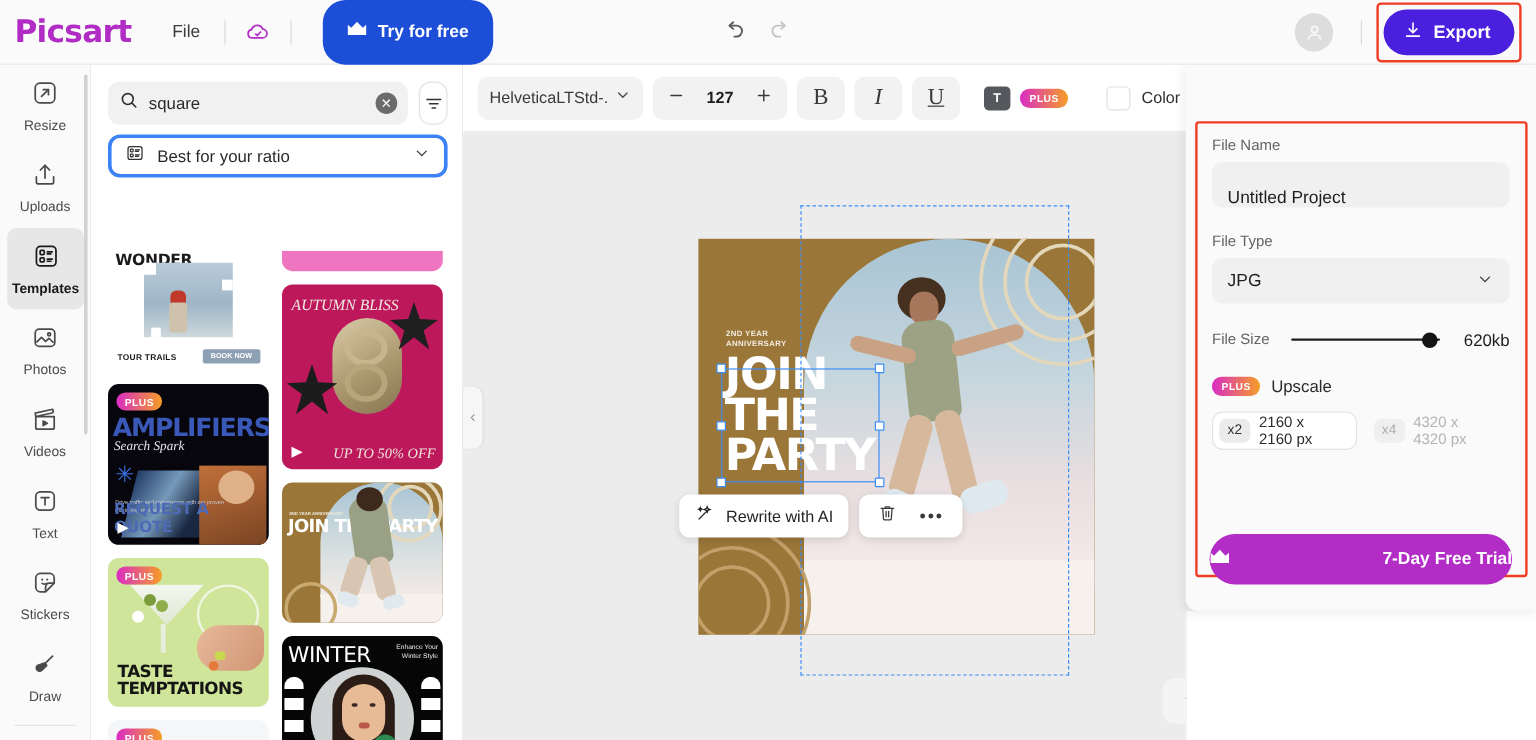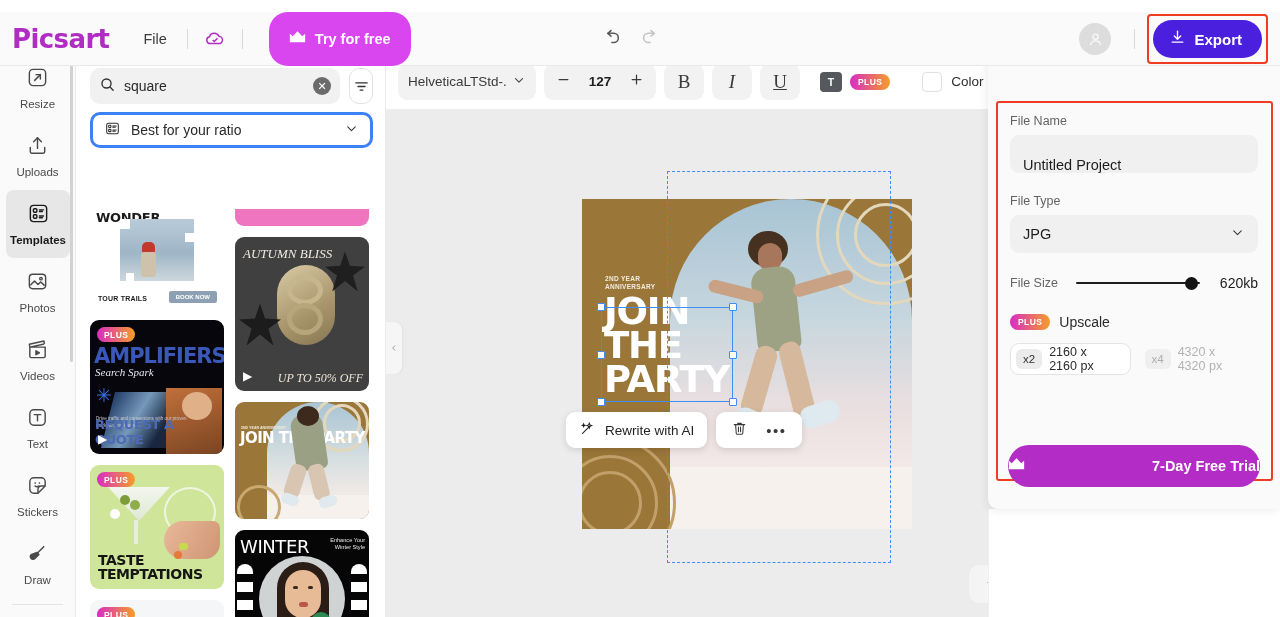--- a/index.html
+++ b/index.html
@@ -5,37 +5,37 @@
   * { box-sizing: border-box; margin: 0; padding: 0; }
   html, body {
     width: 1280px; height: 617px;
     font-family: "Liberation Sans", sans-serif;
     background: #fff; overflow: hidden;
   }
   .app { position: relative; width: 1280px; height: 617px; background:#fff; }
 
   
   .topbar {
-    position:absolute; top:12px; left:0; width:1280px; height:54px;
+    position:absolute; top:0; left:0; width:1280px; height:54px;
     background:#fafafa; display:flex; align-items:center;
     border-bottom:1px solid #e9e9e9; z-index:30;
   }
   .logo { margin-left:12px; display:flex; align-items:center; }
   .logo-text {
     font-size:26px; font-weight:700; color:#b02cc4; letter-spacing:-0.6px;
     font-family:"DejaVu Sans", sans-serif;
   }
   .menu-file {
     margin-left:26px; font-size:14.5px; color:#3b3b3b; padding:6px 8px; border-radius:6px;
   }
   .vdiv { width:1px; height:20px; background:#d9d9d9; margin:0 12px; }
   .cloud-btn { width:30px; height:30px; display:flex; align-items:center; justify-content:center; }
   .try-free {
     margin-left:14px; height:54px; padding:0 20px; border-radius:19px;
-    background:#d946ef; color:#fff; font-size:14.5px; font-weight:600;
+    background:#1d4ed8; color:#fff; font-size:14.5px; font-weight:600;
     display:flex; align-items:center; gap:9px; border:none; cursor:pointer;
   }
   .undo-redo { position:absolute; left:600px; top:14px; display:flex; gap:18px; }
   .undo-redo span { cursor:pointer; }
   .topbar-right { position:absolute; right:10px; top:0; height:54px; display:flex; align-items:center; gap:0; }
   .avatar {
     width:32px; height:32px; border-radius:50%; background:#dddddd;
     display:flex; align-items:center; justify-content:center; margin-right:11px;
   }
   .export-wrap {
@@ -493,21 +493,21 @@
         <div class="card" style="height:60px;background:#f4f6f8;">
           <span class="plus-badge">PLUS</span>
           <div style="position:absolute;left:4px;top:16px;font-size:20px;font-weight:800;color:#16161c;letter-spacing:-1px;line-height:.95;width:130px;font-family:'DejaVu Sans',sans-serif;">PROPERTY PROS</div>
 
         </div>
       </div>
 
       <div class="col">
         <div class="card" style="height:18px;background:#ef75c0;border-radius:0 0 9px 9px;"></div>
 
-        <div class="card" style="height:159px;background:#404040;">
+        <div class="card" style="height:159px;background:#be185d;">
           <div style="position:absolute;left:8px;top:10px;font-size:13px;color:#efe9df;line-height:1.05;font-style:italic;font-family:'Liberation Serif',serif;">AUTUMN BLISS</div>
           <div style="position:absolute;left:42px;top:28px;width:58px;height:80px;border-radius:29px;background:linear-gradient(150deg,#d9cba7,#a8946b 60%,#857652);"></div>
           <div style="position:absolute;left:52px;top:38px;width:36px;height:30px;border-radius:50%;border:5px solid #c7b68d;"></div>
           <div style="position:absolute;left:52px;top:66px;width:36px;height:32px;border-radius:50%;border:5px solid #b7a57b;"></div>
           <div style="position:absolute;right:4px;top:14px;width:40px;height:40px;background:#1f1f1f;clip-path:polygon(50% 0,62% 36%,100% 38%,70% 60%,82% 100%,50% 74%,18% 100%,30% 60%,0 38%,38% 36%);border:0;"></div>
           <div style="position:absolute;left:4px;top:66px;width:42px;height:42px;background:#1c1c1c;clip-path:polygon(50% 0,62% 36%,100% 38%,70% 60%,82% 100%,50% 74%,18% 100%,30% 60%,0 38%,38% 36%);"></div>
           <div style="position:absolute;right:6px;bottom:7px;font-size:12px;color:#ece5d7;text-align:right;line-height:1.05;font-style:italic;font-family:'Liberation Serif',serif;">UP TO 50% OFF</div>
           <span class="play-badge">▶</span>
         </div>
 

